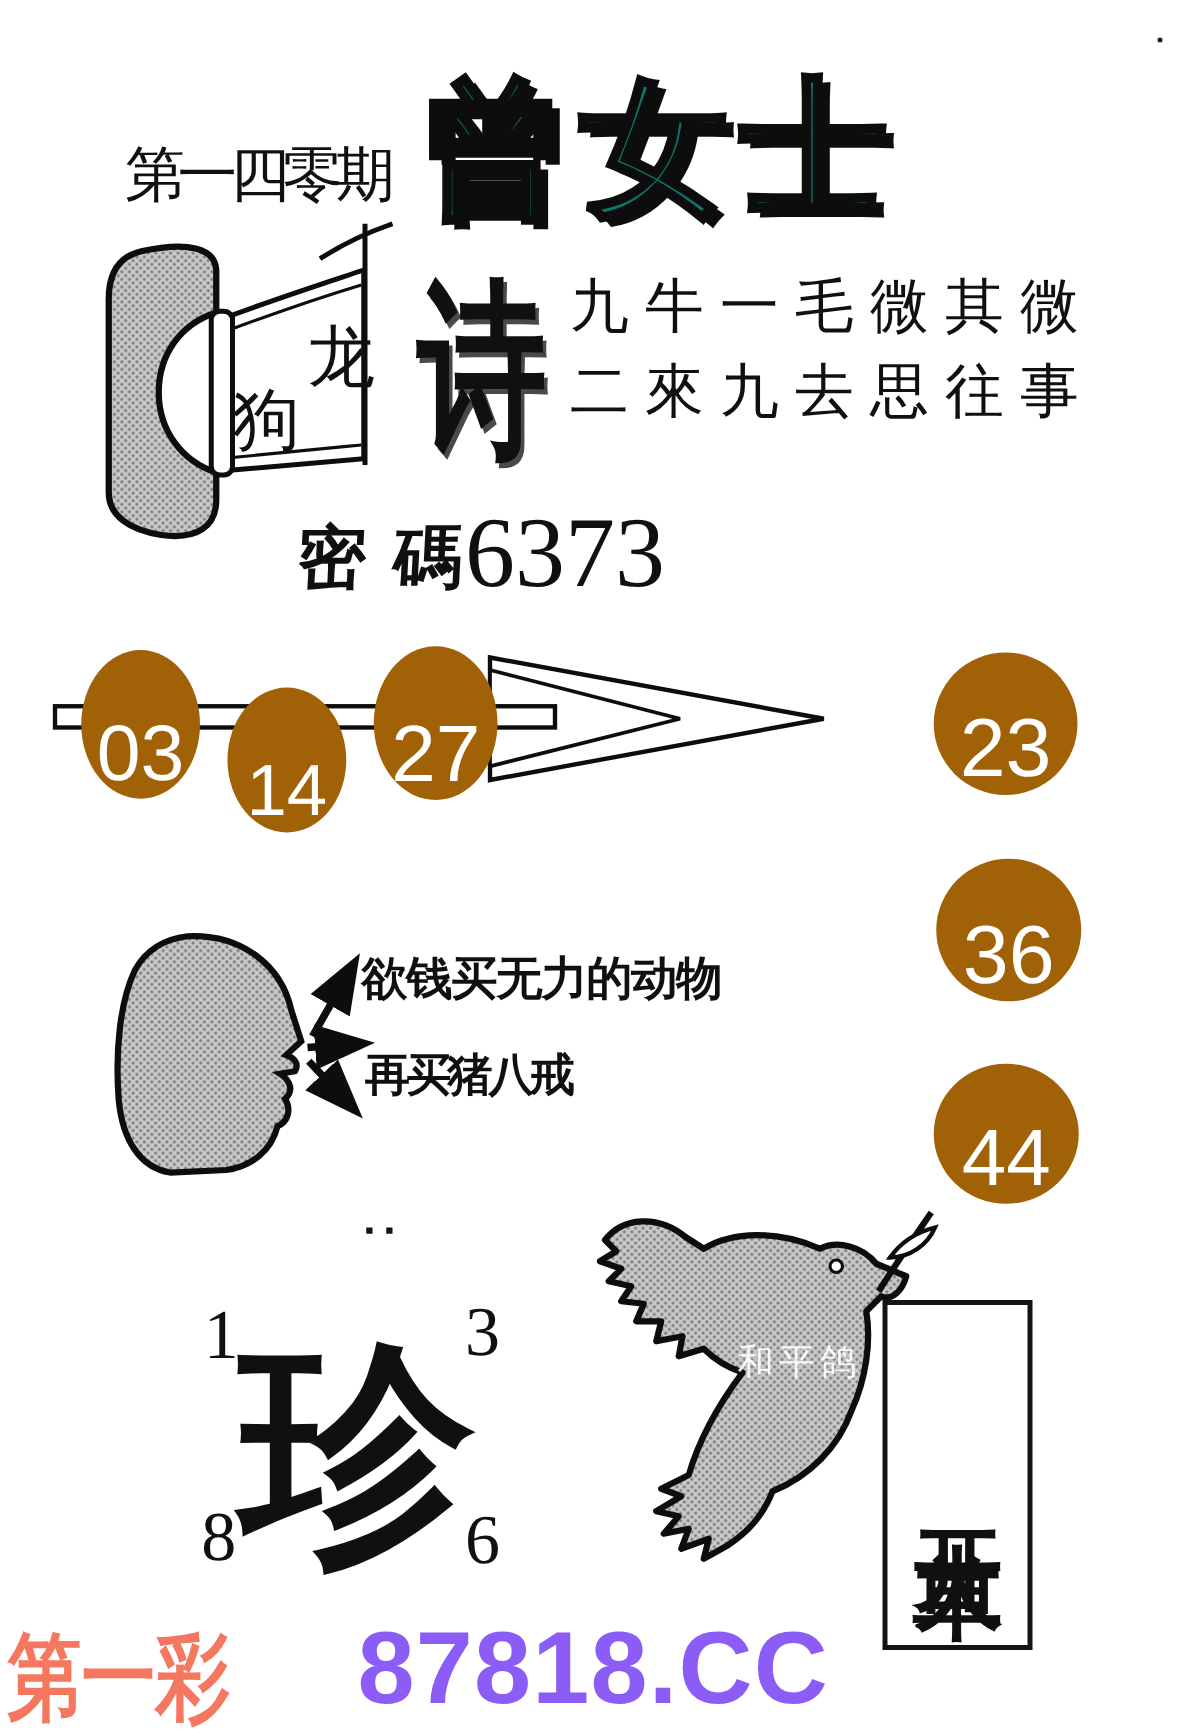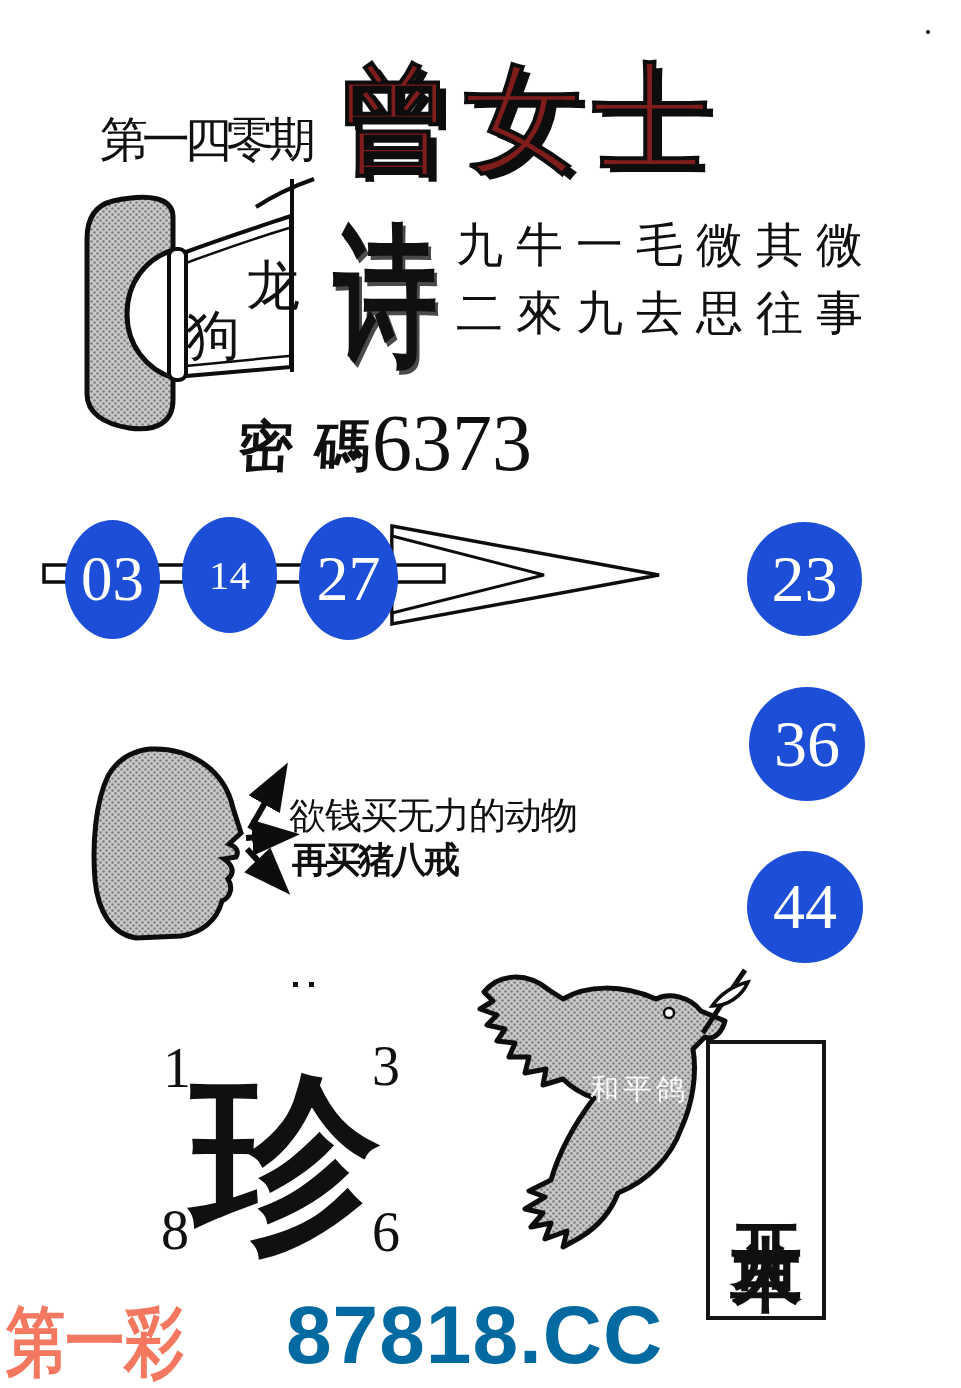--- a/index.html
+++ b/index.html
@@ -3,42 +3,42 @@
 <meta charset="utf-8">
 <style>
   html,body{margin:0;padding:0;background:#ffffff;}
   .sheet{position:relative;width:961px;height:1388px;background:#fff;overflow:hidden;
          font-family:"Liberation Serif",serif;color:#101010;}
   .abs{position:absolute;white-space:nowrap;}
   .art{position:absolute;left:0;top:0;z-index:1;}
   .txt{z-index:2;}
 
   .issue{left:100px;top:108px;font-size:48px;letter-spacing:-6px;}
-  .title{left:336px;top:40px;font-size:118px;font-weight:normal;letter-spacing:10px;
-         color:#7f1d1d;-webkit-text-stroke:4px #0d0d0d;text-shadow:8px 6px 0 #0d0d0d;}
+  .title{left:336px;top:40px;font-size:118px;font-weight:bold;letter-spacing:10px;
+         color:#0f766e;-webkit-text-stroke:4px #0d0d0d;text-shadow:8px 6px 0 #0d0d0d;}
   .shi{left:334px;top:196px;font-size:152px;font-weight:bold;transform:scaleX(.68);
        transform-origin:left top;text-shadow:4px 4px 0 #4a4a4a;}
   .flag-top{left:246px;top:250px;font-size:54px;}
   .flag-bottom{left:186px;top:300px;font-size:54px;}
   .poem1{left:456px;top:214px;font-size:47px;letter-spacing:13px;}
   .poem2{left:456px;top:282px;font-size:47px;letter-spacing:13px;}
   .code-label{left:238px;top:410px;font-size:55px;font-weight:bold;letter-spacing:22px;transform:skewX(-3deg);}
   .code-value{left:372px;top:398px;font-size:80px;}
 
-  .ball{position:absolute;background:#1d4ed8;border-radius:50%;display:flex;
-        align-items:center;justify-content:center;color:#fff;z-index:2;
-        font-family:Liberation Serif, serif;}
+  .ball{position:absolute;background:#a16207;border-radius:50%;display:flex;
+        align-items:flex-end;justify-content:center;color:#fff;z-index:2;
+        font-family:Liberation Sans, sans-serif;}
   .b03{left:65px;top:520px;width:95px;height:119px;font-size:63px;}
-  .b14{left:182px;top:517px;width:95px;height:116px;font-size:41px;}
+  .b14{left:182px;top:550px;width:95px;height:116px;font-size:58px;}
   .b27{left:299px;top:517px;width:99px;height:123px;font-size:64px;}
   .b23{left:747px;top:522px;width:115px;height:114px;font-size:66px;}
   .b36{left:749px;top:687px;width:116px;height:114px;font-size:66px;}
   .b44{left:747px;top:851px;width:116px;height:112px;font-size:64px;}
 
-  .sp1{left:289px;top:758px;font-size:37px;font-weight:normal;letter-spacing:-1px;margin-top:33px;}
+  .sp1{left:289px;top:758px;font-size:37px;font-weight:bold;letter-spacing:-1px;}
   .sp2{left:292px;top:836px;font-size:36px;font-weight:bold;letter-spacing:-3px;}
 
   .n1{left:163px;top:1036px;font-size:56px;}
   .n3{left:372px;top:1034px;font-size:56px;}
   .n8{left:161px;top:1198px;font-size:56px;}
   .n6{left:372px;top:1200px;font-size:56px;}
   .zhen{left:192px;top:1038px;font-size:188px;font-weight:bold;}
 
   .wm{left:590px;top:1070px;font-size:29px;letter-spacing:4px;color:rgba(255,255,255,.9);z-index:3;}
 
@@ -148,18 +148,18 @@
   <div class="abs txt n6">6</div>
   <div class="abs txt zhen">珍</div>
 
   <div class="abs wm">和平鸽</div>
 
   <div class="tag-box">
     <div class="tag-text">开大单</div>
   </div>
 
   <div class="abs txt footer-brand" style="color: rgb(244, 120, 95);">第一彩</div>
-  <div class="abs txt footer-site" style="color: #0369a1;">87818.CC</div>
+  <div class="abs txt footer-site" style="color: #8b5cf6;">87818.CC</div>
 
   <div class="speck dotA"></div>
   <div class="speck dotB"></div>
   <div class="speck dotC"></div>
 </div>
 
 </body></html>

